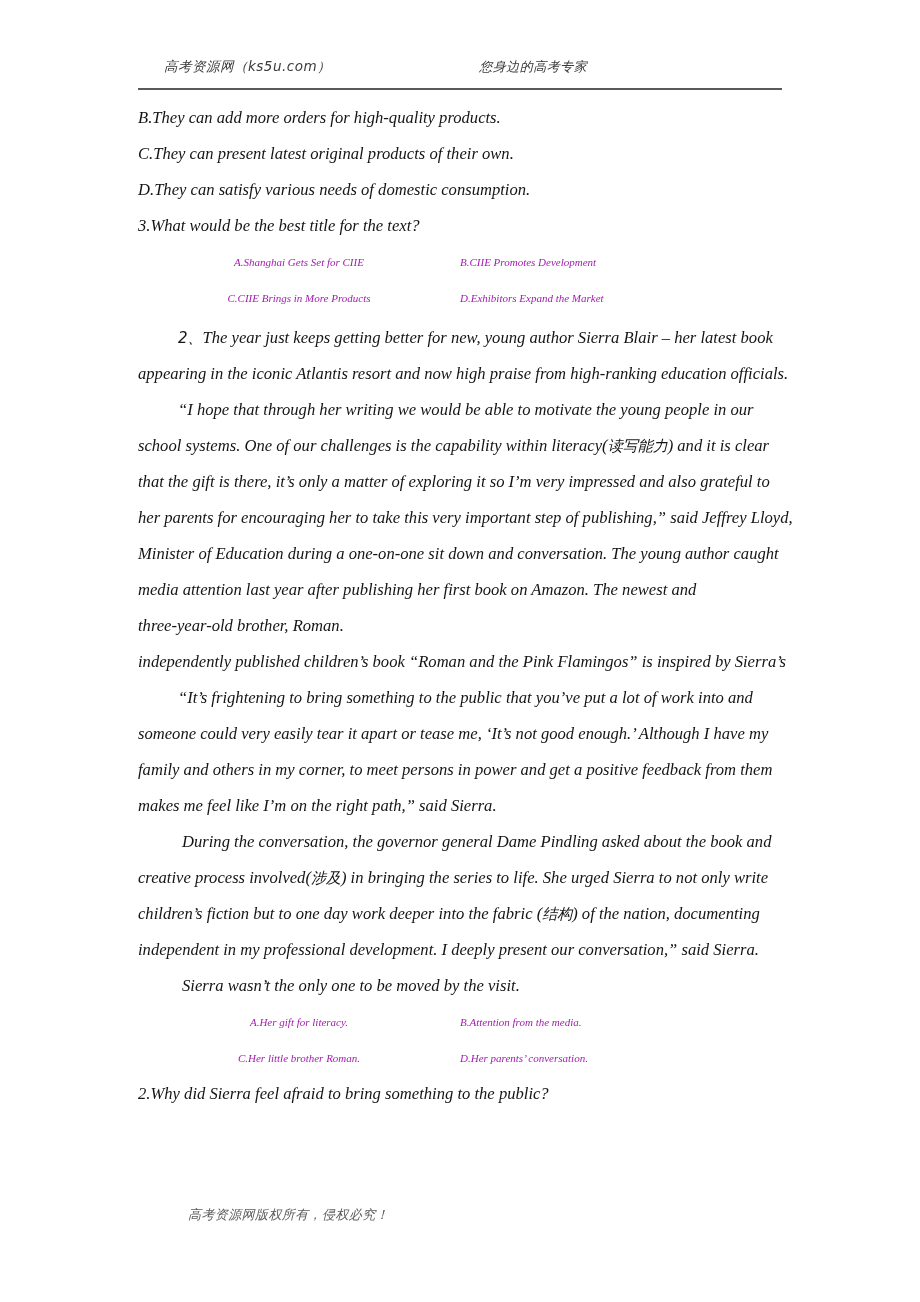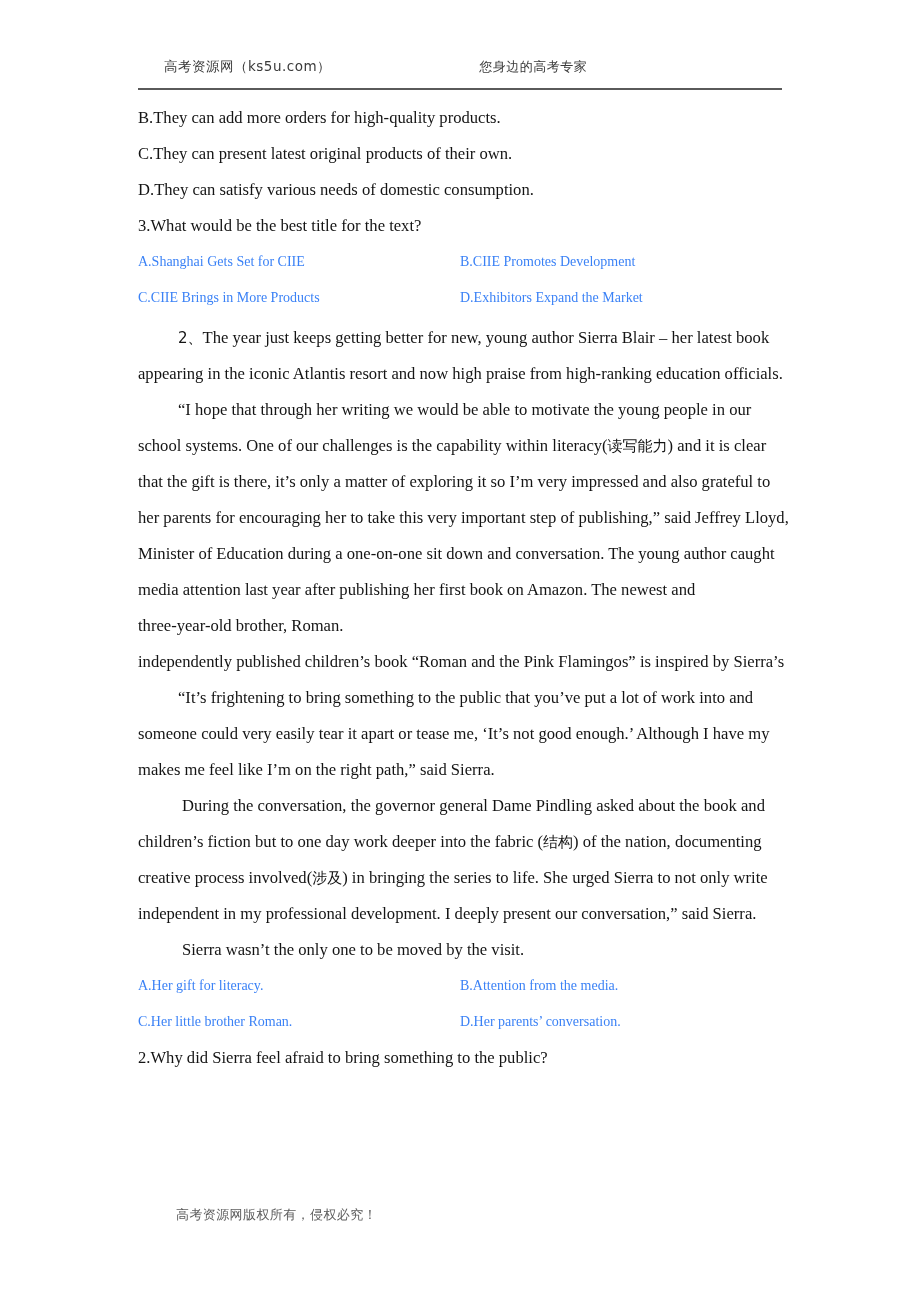--- a/index.html
+++ b/index.html
@@ -14,20 +14,21 @@
     font-family: "Liberation Serif", "DejaVu Serif", serif;
     color: #1a1a1a;
     overflow: hidden;
   }
 
   .page {
     position: absolute;
     left: 0; top: 0;
     width: 744px;
     height: 1302px;
+    font-style: italic;
   }
 
   
   .header {
     position: absolute;
     left: 138px;
     top: 58px;
     width: 644px;
   }
   .header-row {
@@ -75,43 +76,44 @@
   .indent {
     padding-left: 44px;
   }
   .indent-sm {
     padding-left: 40px;
   }
 
   
   .opt-row {
     display: flex;
-    font-size: 14px;
+    font-size: 11px;
     line-height: 36px;
-    color: #3b82f6;
+    color: #a21caf;
+    text-align: center;
   }
   .opt-a {
     width: 322px;
     flex: 0 0 322px;
     white-space: nowrap;
   }
   .opt-b {
     white-space: nowrap;
   }
 
   .cjk {
     font-family: "DejaVu Sans", "Liberation Sans", sans-serif;
     font-size: 15px;
   }
   .spacer-4 { height: 4px; }
 
   
   .footer {
     position: absolute;
-    left: 176px;
+    left: 188px;
     top: 1206px;
     font-family: "DejaVu Sans", "Liberation Sans", sans-serif;
     font-size: 13px;
     color: #5c5c5c;
     letter-spacing: 0.4px;
     white-space: nowrap;
   }
 </style>
 </head>
 <body>
@@ -152,25 +154,26 @@
     <div class="line"><span>school systems. One of our challenges is the capability within literacy(</span><span class="cjk">读写能力</span><span>) and it is clear</span></div>
     <div class="line">that the gift is there, it’s only a matter of exploring it so I’m very impressed and also grateful to</div>
     <div class="line">her parents for encouraging her to take this very important step of publishing,” said Jeffrey Lloyd,</div>
     <div class="line">Minister of Education during a one-on-one sit down and conversation. The young author caught</div>
     <div class="line">media attention last year after publishing her first book on Amazon. The newest and</div>
     <div class="line">three-year-old brother, Roman.</div>
     <div class="line">independently published children’s book “Roman and the Pink Flamingos” is inspired by Sierra’s</div>
 
     <div class="line indent-sm">“It’s frightening to bring something to the public that you’ve put a lot of work into and</div>
     <div class="line">someone could very easily tear it apart or tease me, ‘It’s not good enough.’ Although I have my</div>
+    <div class="line">family and others in my corner, to meet persons in power and get a positive feedback from them</div>
     <div class="line">makes me feel like I’m on the right path,” said Sierra.</div>
 
     <div class="line indent">During the conversation, the governor general Dame Pindling asked about the book and</div>
+    <div class="line"><span>creative process involved(</span><span class="cjk">涉及</span><span>) in bringing the series to life. She urged Sierra to not only write</span></div>
     <div class="line"><span>children’s fiction but to one day work deeper into the fabric (</span><span class="cjk">结构</span><span>) of the nation, documenting</span></div>
-    <div class="line"><span>creative process involved(</span><span class="cjk">涉及</span><span>) in bringing the series to life. She urged Sierra to not only write</span></div>
     <div class="line">independent in my professional development. I deeply present our conversation,” said Sierra.</div>
 
     <div class="line indent">Sierra wasn’t the only one to be moved by the visit.</div>
 
     <div class="opt-row">
       <span class="opt-a">A.Her gift for literacy.</span>
       <span class="opt-b">B.Attention from the media.</span>
     </div>
     <div class="opt-row">
       <span class="opt-a">C.Her little brother Roman.</span>

